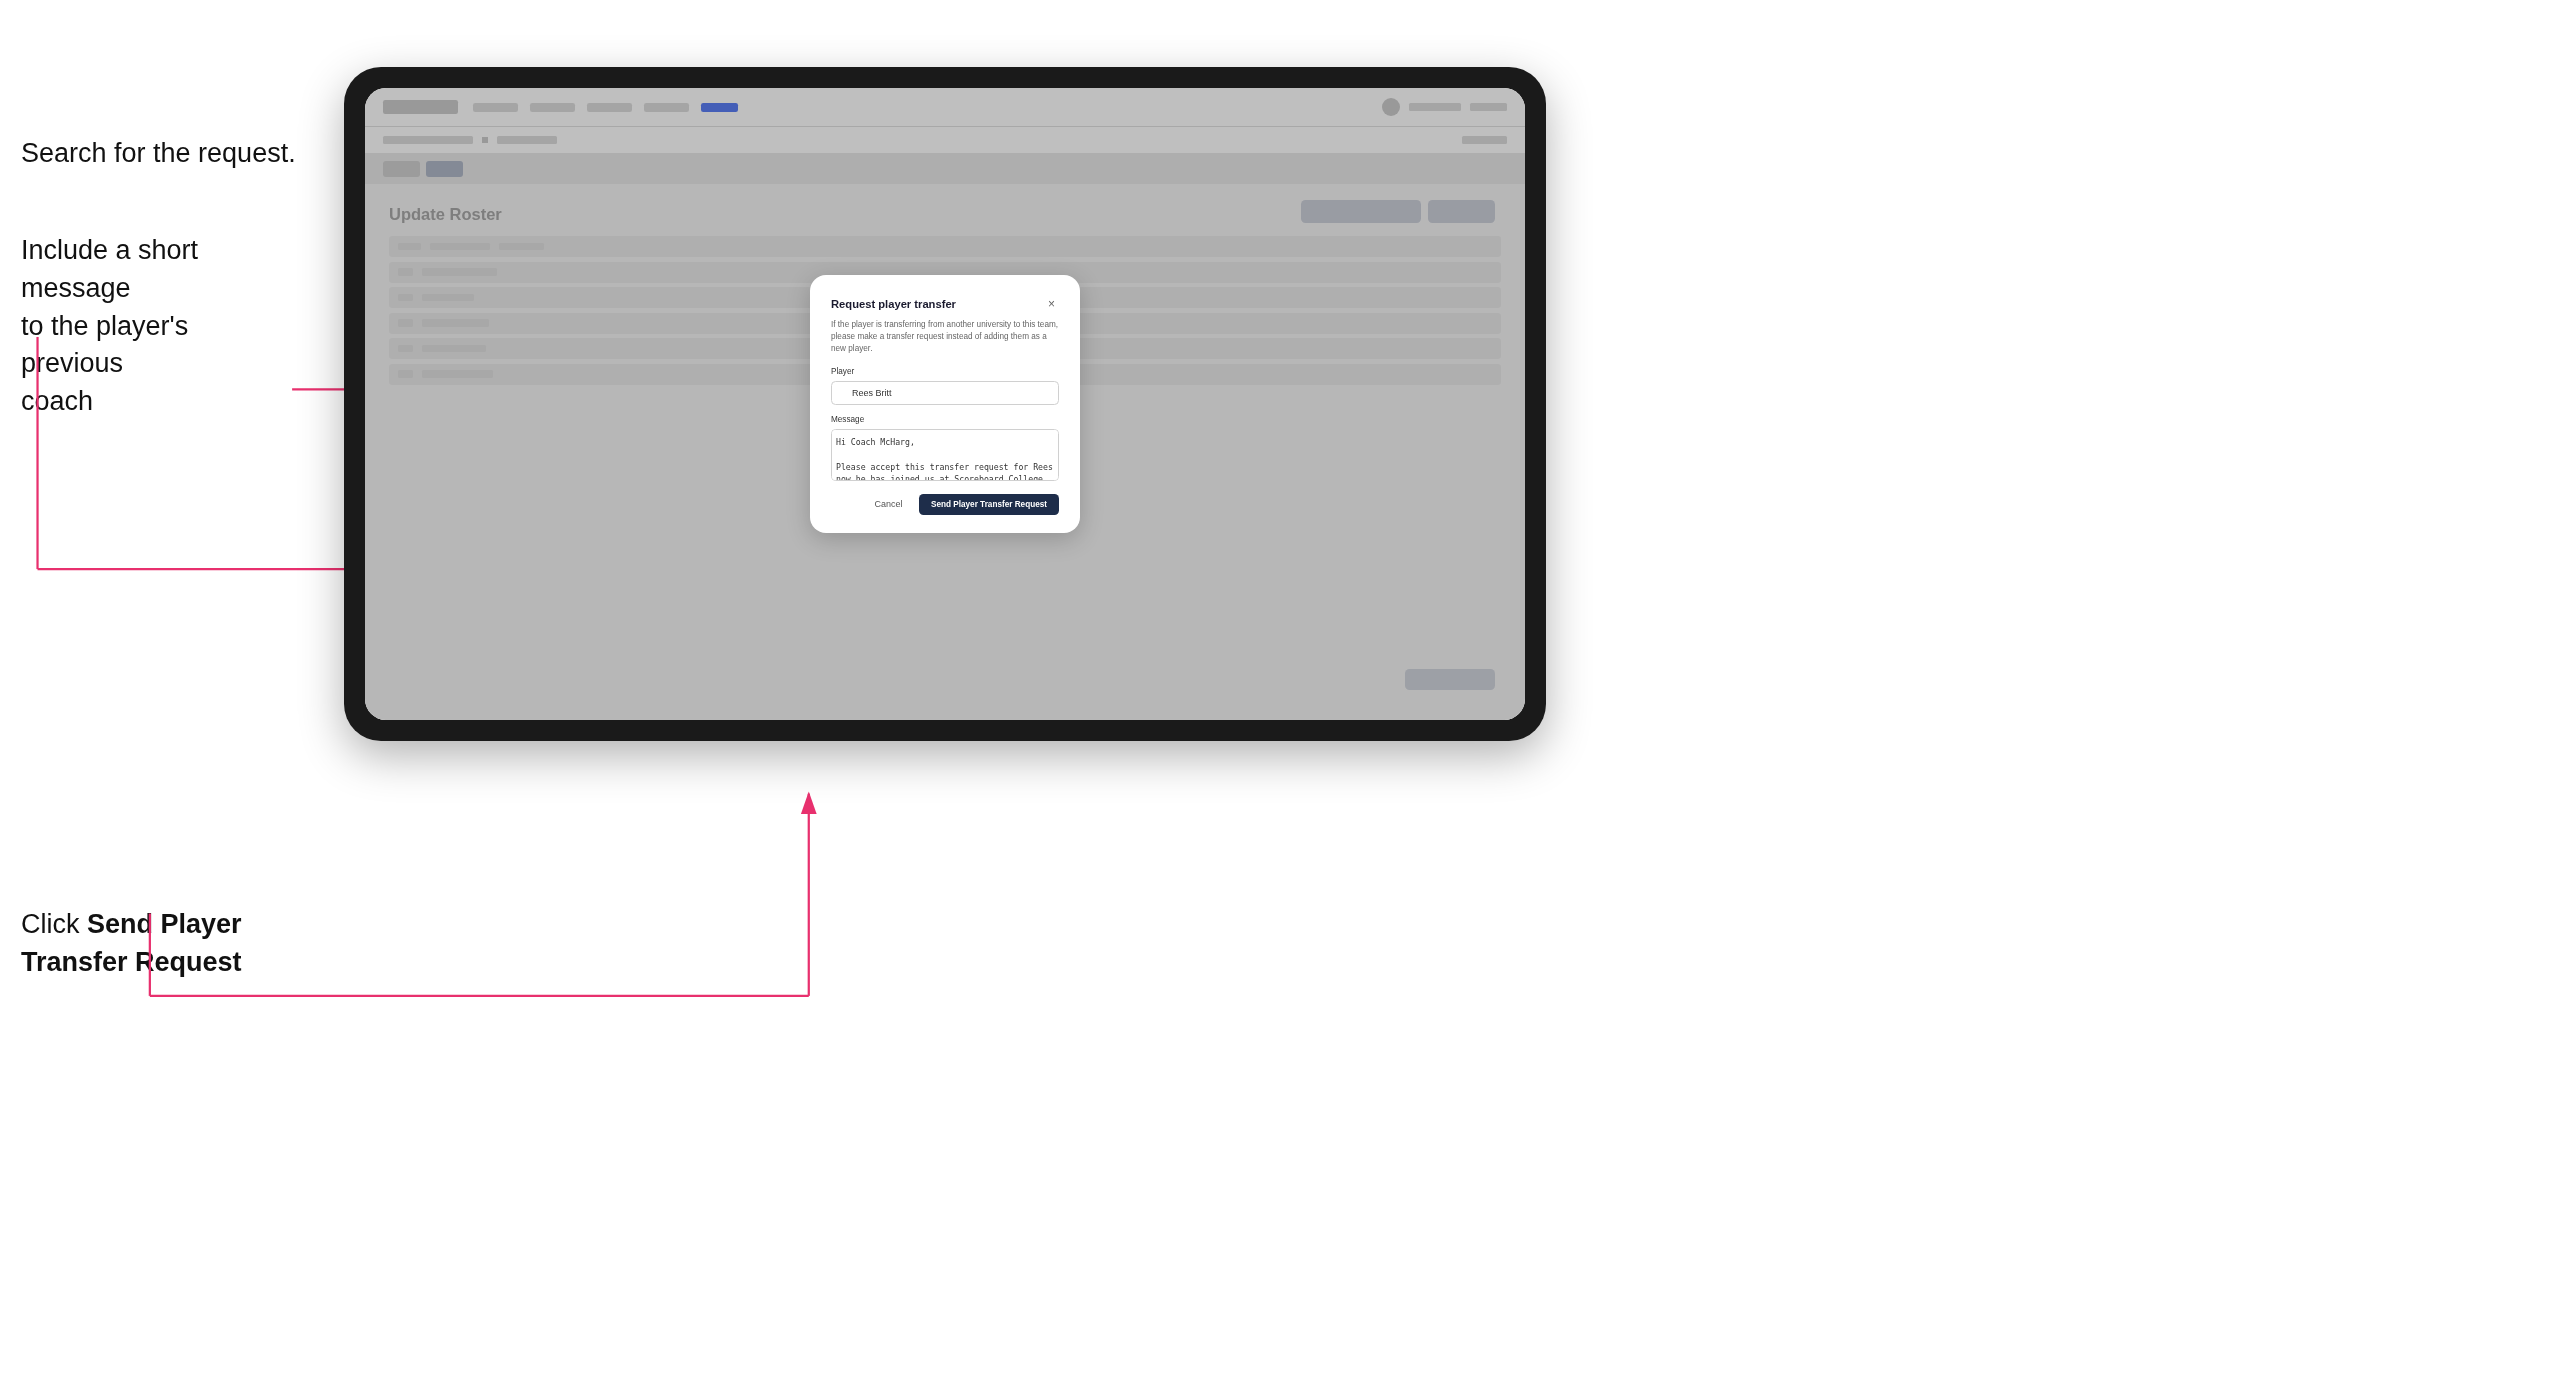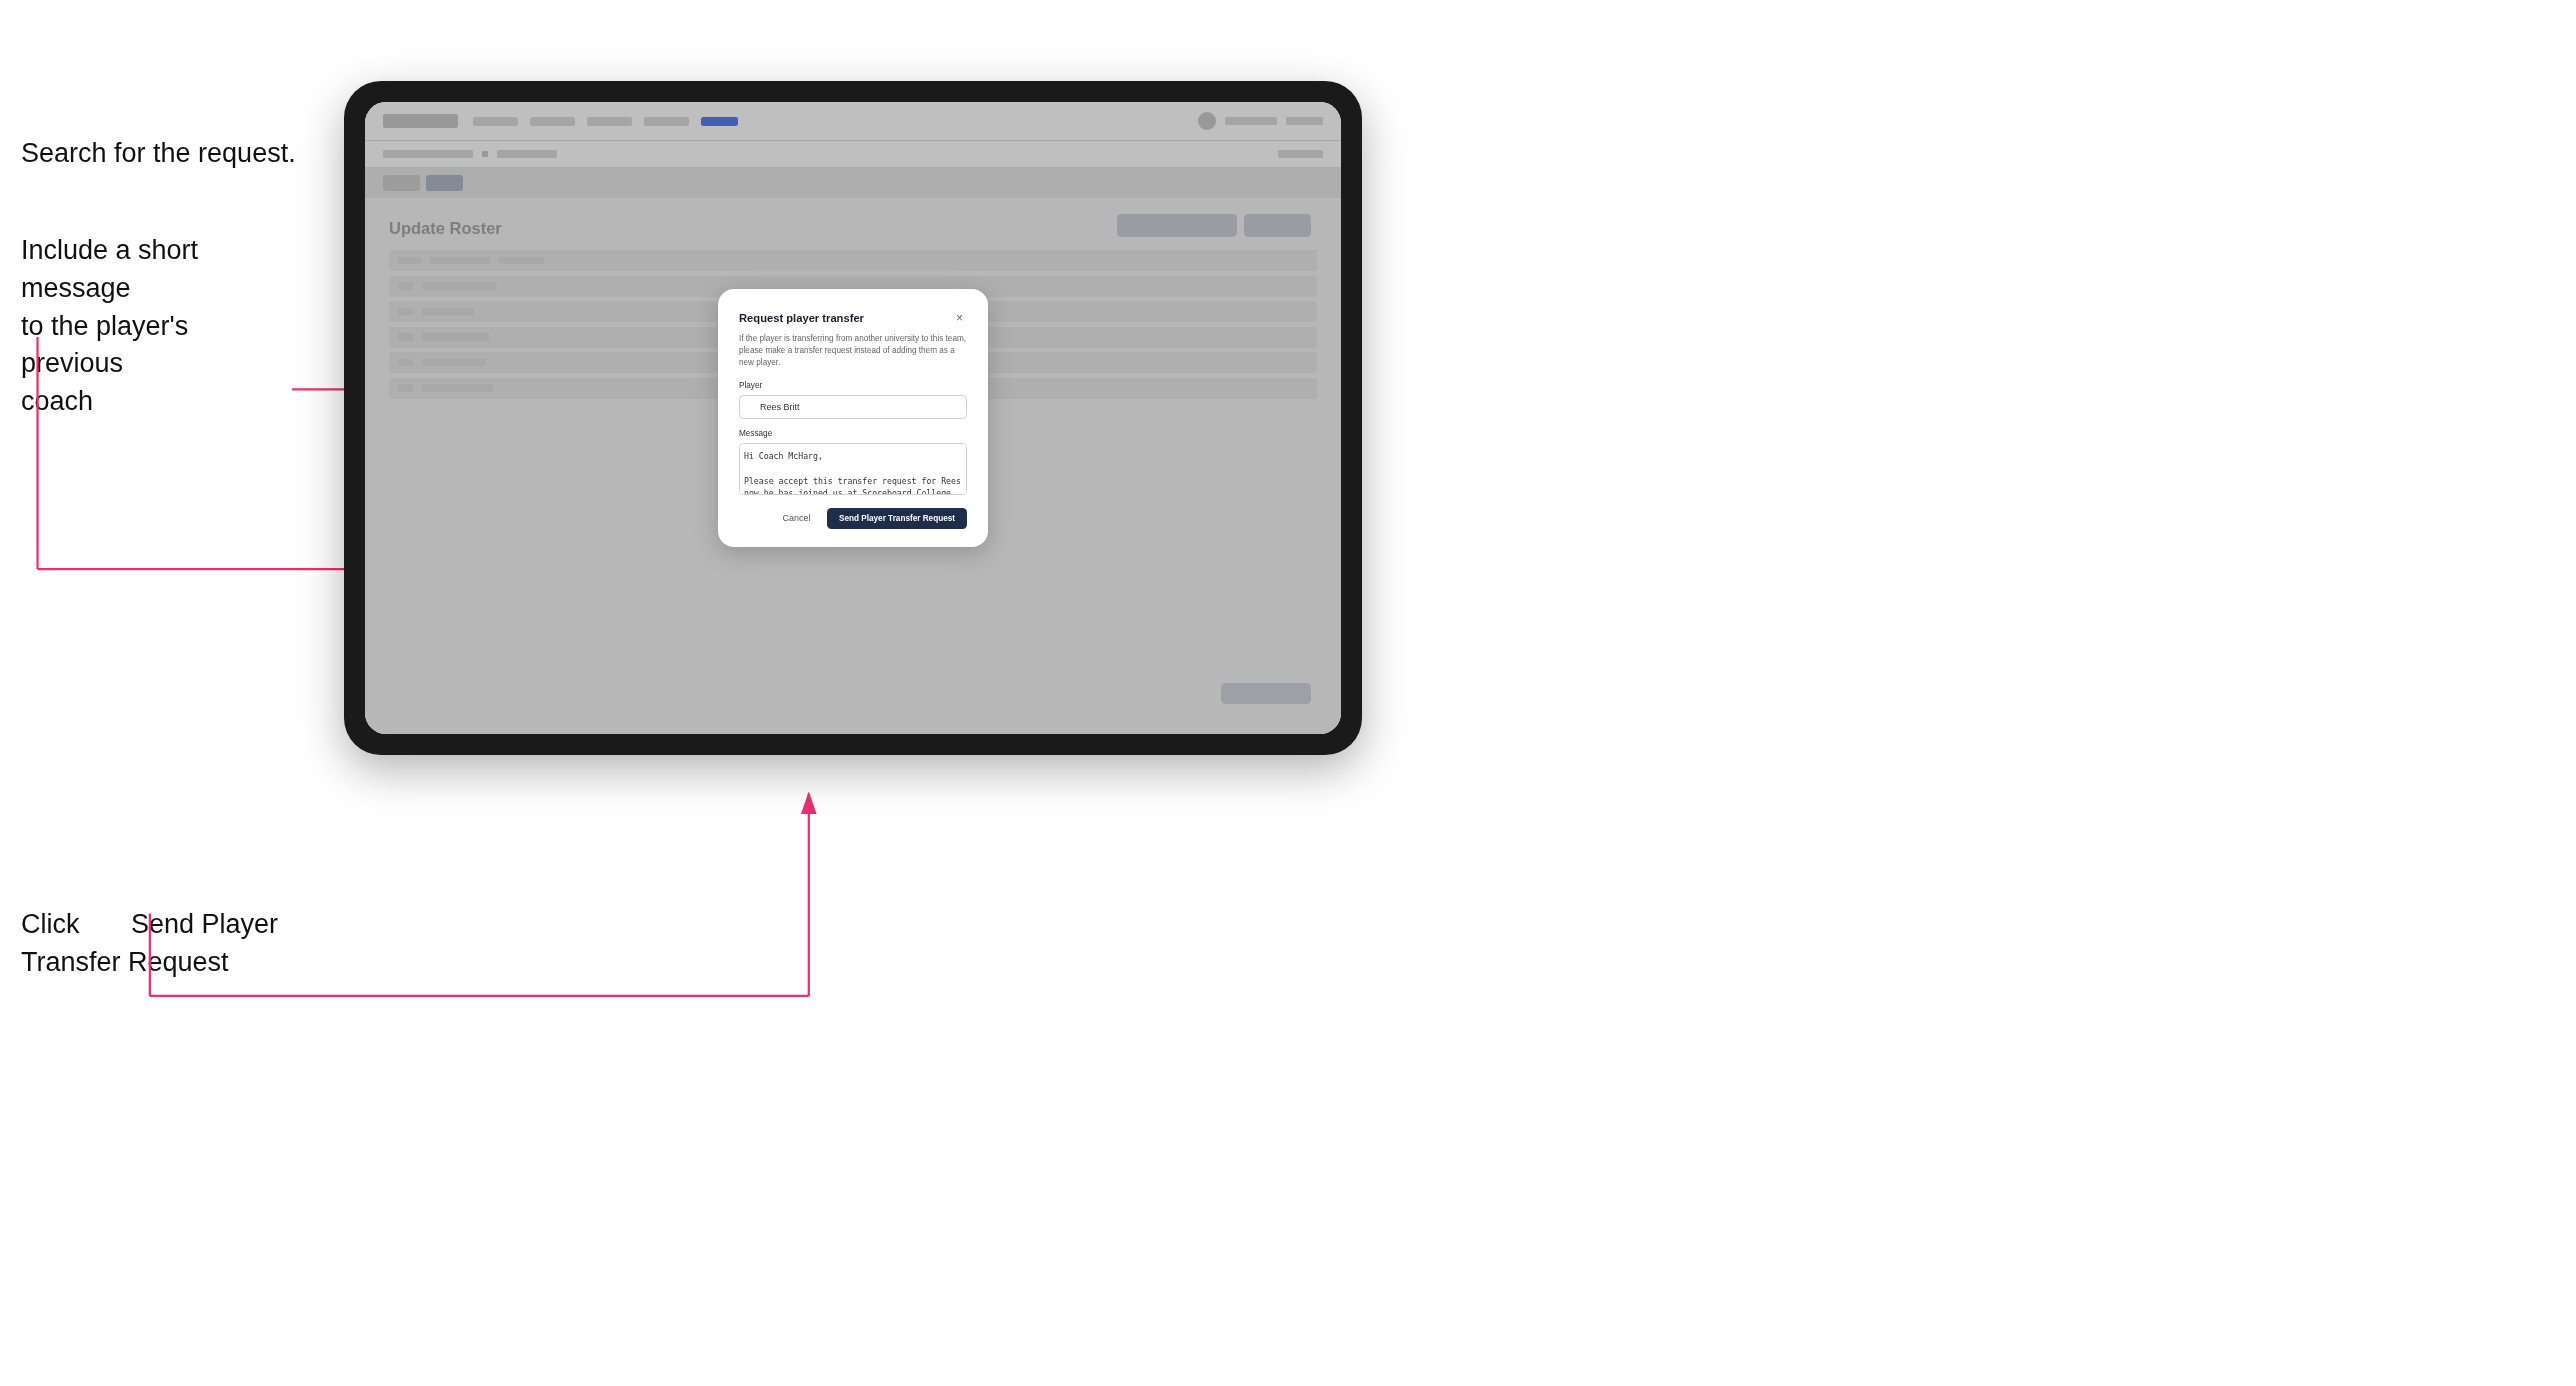--- a/index.html
+++ b/index.html
@@ -37,40 +37,39 @@
       position: absolute;
       top: 906px;
       left: 21px;
       font-size: 27px;
       color: #111;
       line-height: 1.4;
       width: 270px;
     }
 
     .annotation-click strong {
-      font-weight: 400;
-      margin-left: 44px;
+      font-weight: 700;
     }
 
     
     .arrows-svg {
       position: absolute;
       top: 0;
       left: 0;
       width: 2576px;
       height: 1386px;
       pointer-events: none;
     }
 
     
     .tablet-device {
       position: absolute;
-      top: 81px;
+      top: 67px;
       left: 344px;
-      width: 1018px;
+      width: 1202px;
       height: 674px;
       background: #1a1a1a;
       border-radius: 37px;
       box-shadow: 0 15px 45px rgba(0,0,0,0.3);
       padding: 21px;
     }
 
     .tablet-screen {
       width: 100%;
       height: 100%;

